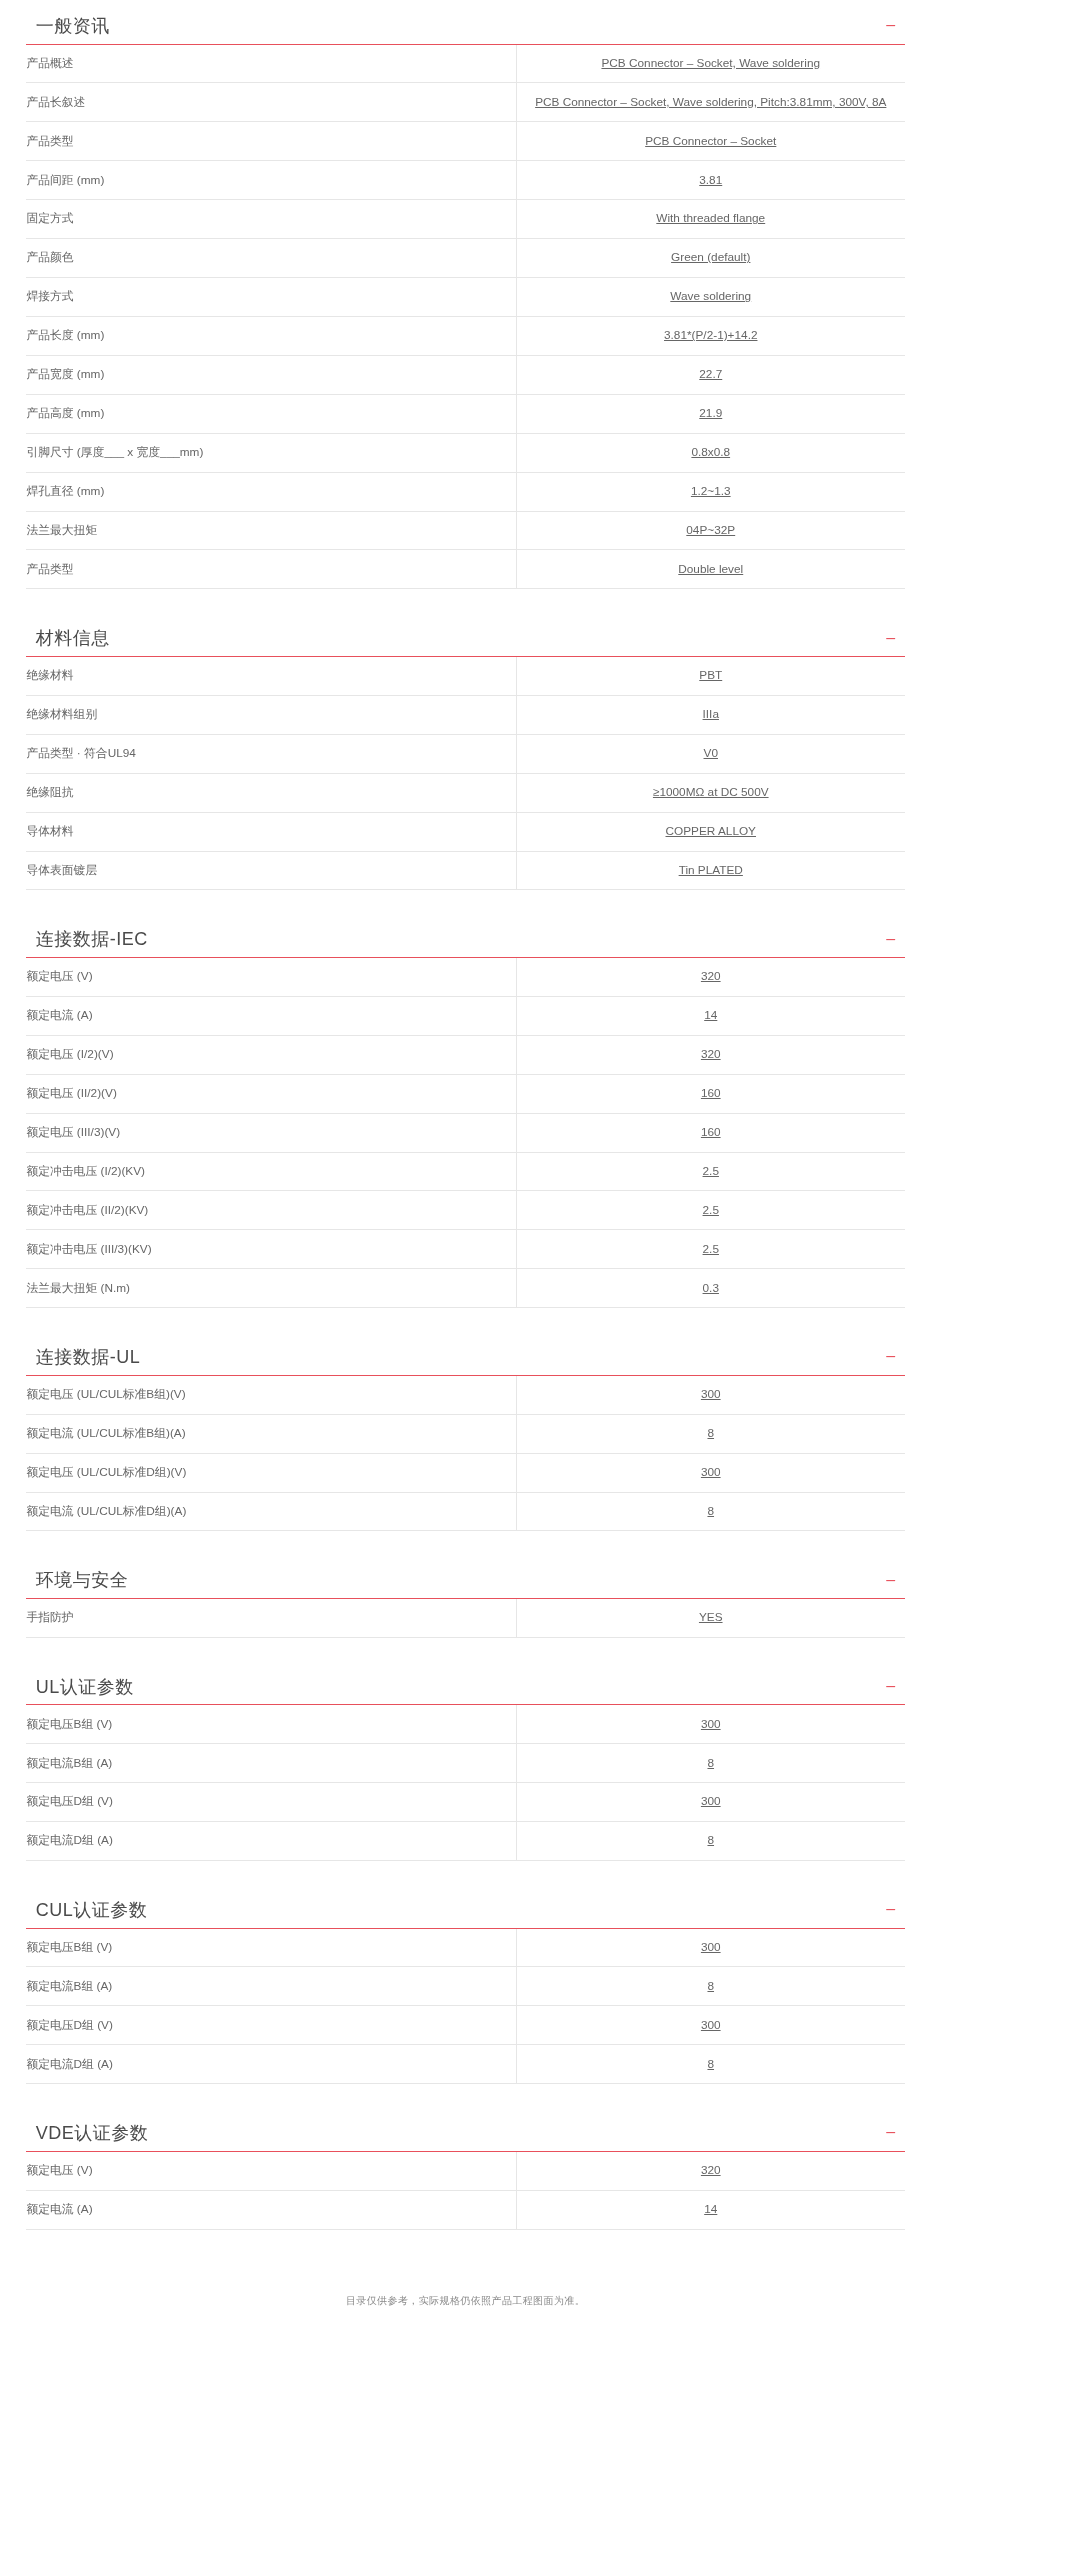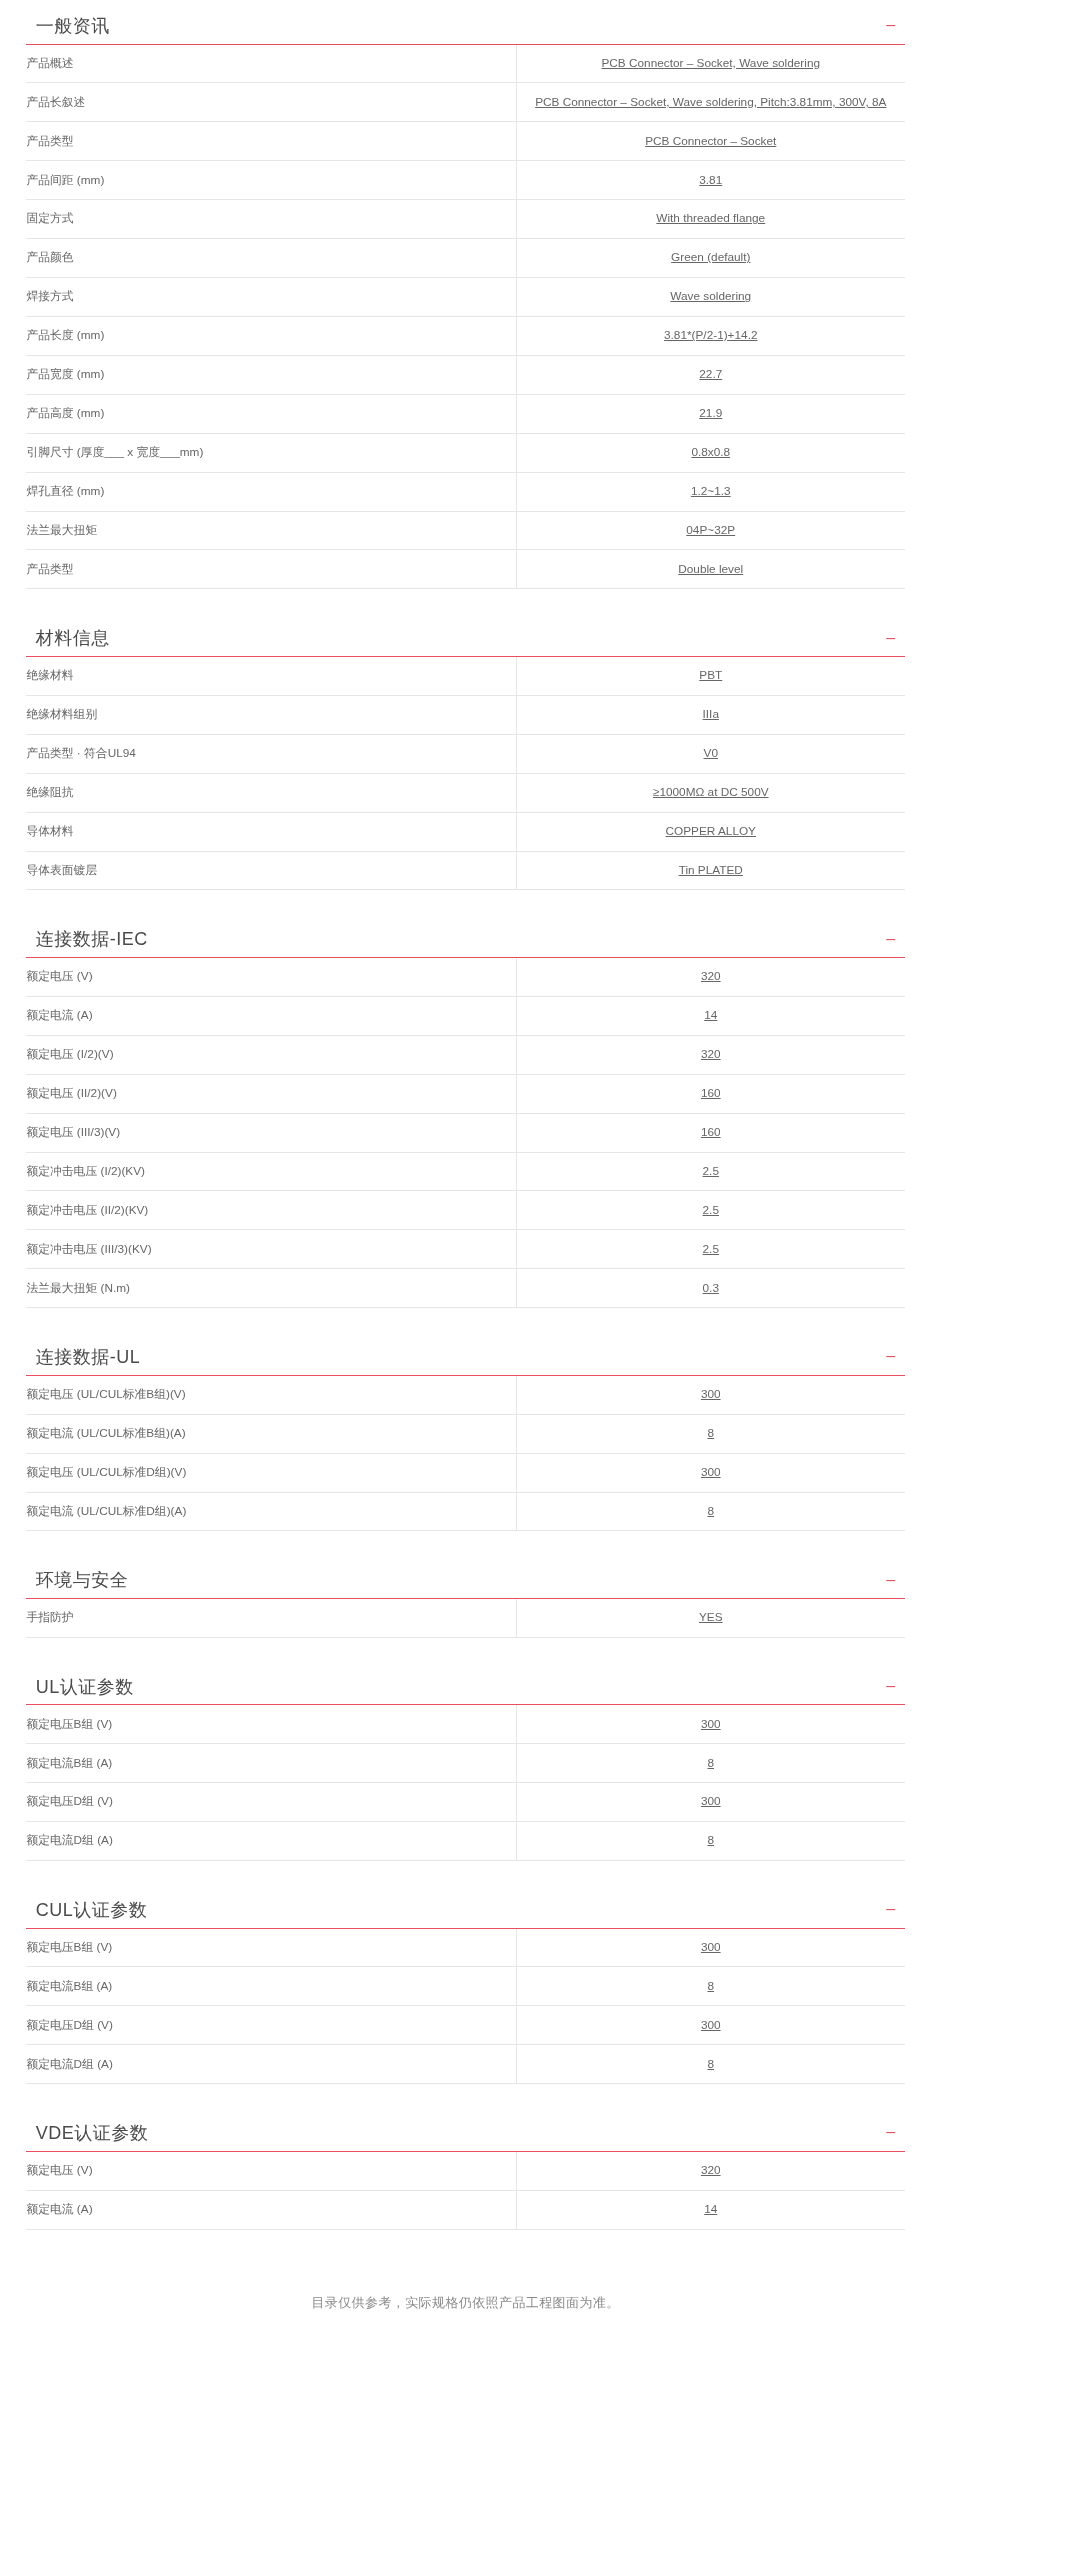--- a/index.html
+++ b/index.html
@@ -68,21 +68,21 @@
   }
   td.value-cell {
     text-align: center;
     padding-left: 9.4px;
     padding-right: 9.4px;
     color: #666666;
     text-decoration: underline;
   }
   .footer-note {
     text-align: center;
-    font-size: 13px;
+    font-size: 10px;
     color: #8a8a8a;
     padding: 24.5px 0 28px 0;
     letter-spacing: 0.4px;
   }
 </style>
 </head>
 <body>
 
 <div class="page">
   <div id="sections-root">

